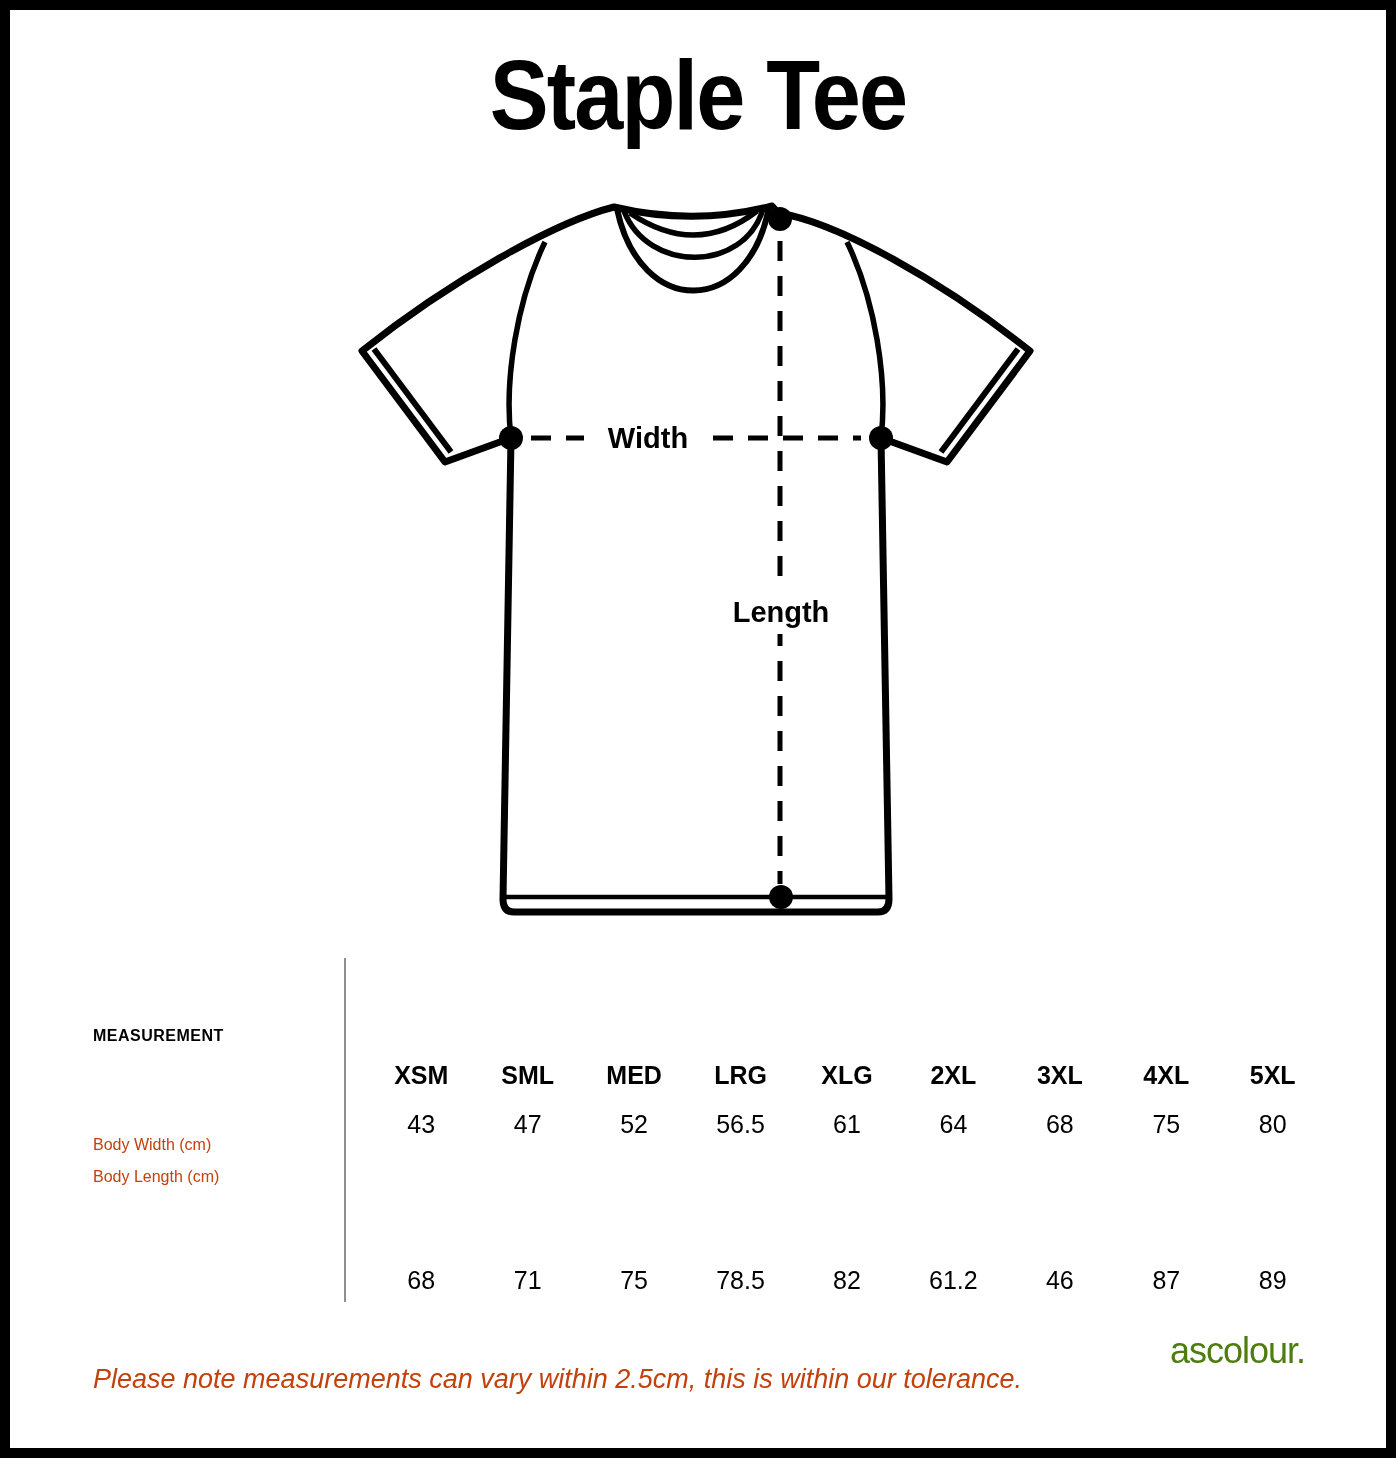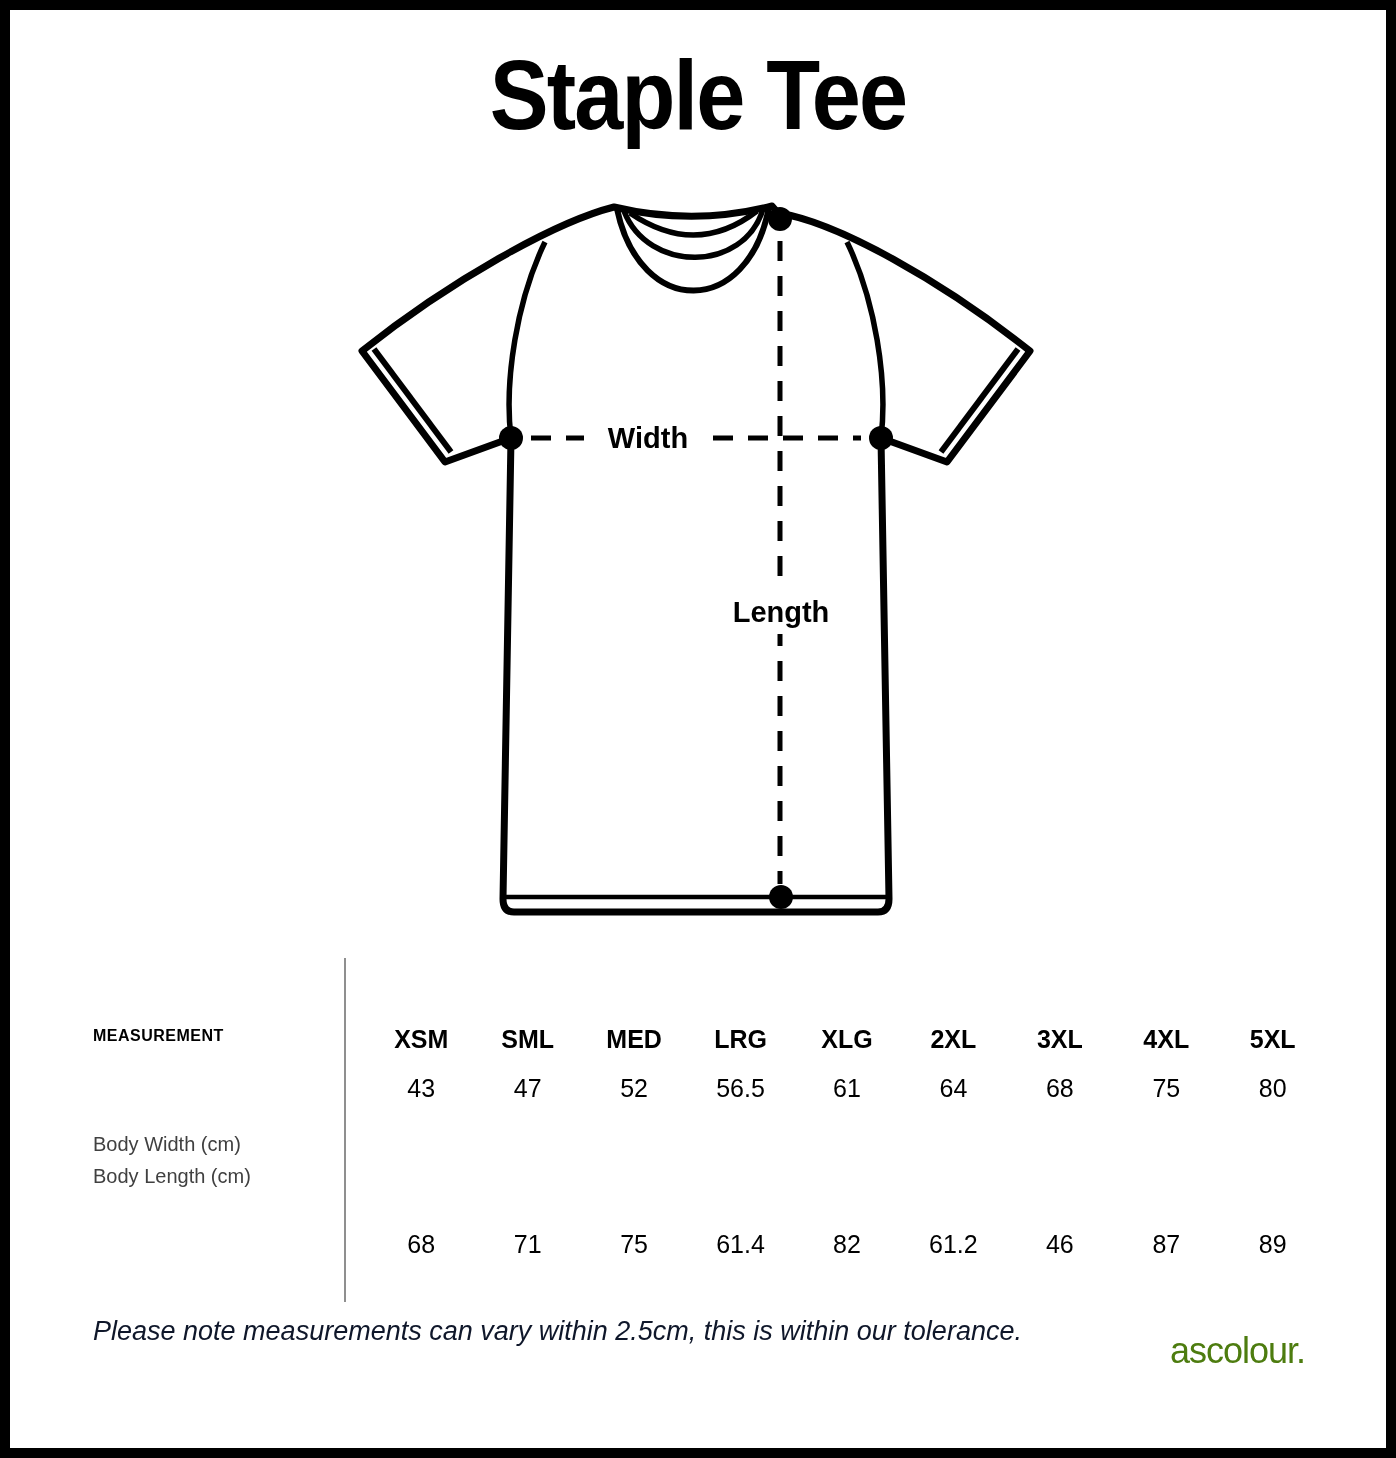--- a/index.html
+++ b/index.html
@@ -14,30 +14,30 @@
     transform:scaleX(0.9);transform-origin:50% 50%;white-space:nowrap;
   }
   svg.tee{position:absolute;left:330px;top:180px;width:740px;height:745px;}
   svg.tee text{font-family:"Liberation Sans", sans-serif;font-weight:bold;font-size:29px;fill:#000;}
 
   .measurement-header{
     position:absolute;left:93px;top:1027px;font-size:16px;font-weight:bold;letter-spacing:0.5px;
   }
   .divider{position:absolute;left:344px;top:958px;width:2px;height:344px;background:#8f8f8f;}
   .cols{position:absolute;left:368px;width:958px;display:flex;}
-  .cols span{flex:1;text-align:center;font-size:25px;line-height:25px;}
+  .cols span{flex:1;text-align:center;font-size:25px;line-height:25px;margin-top:36px;}
   .cols.header{top:1027px;}
   .cols.header span{font-weight:bold;}
   .cols.r1{top:1076px;}
   .cols.r2{top:1232px;}
-  .row-label{position:absolute;left:93px;font-size:20px;line-height:25px;color:#404040;}
+  .row-label{position:absolute;left:93px;font-size:16px;line-height:25px;color:#c2410c;}
   .row-label.r1{top:1132px;}
   .row-label.r2{top:1164px;}
   .note{
-    position:absolute;left:93px;top:1316px;font-size:27px;font-style:italic;color:#0f172a;
+    position:absolute;left:93px;top:1364px;font-size:27px;font-style:italic;color:#c2410c;
     white-space:nowrap;
   }
   .brand{
     position:absolute;right:91px;top:1330px;font-size:36px;letter-spacing:-1px;color:#4d7c0f;
   }
 </style>
 </head>
 <body>
 
 <div class="frame"></div>
@@ -114,21 +114,21 @@
   <span>68</span>
   <span>75</span>
   <span>80</span>
 </div>
 
 <div class="row-label r2">Body Length (cm)</div>
 <div class="cols r2">
   <span>68</span>
   <span>71</span>
   <span>75</span>
-  <span>61.4</span>
+  <span>78.5</span>
   <span>82</span>
   <span>61.2</span>
   <span>46</span>
   <span>87</span>
   <span>89</span>
 </div>
 
 <div class="note">Please note measurements can vary within 2.5cm, this is within our tolerance.</div>
 <div class="brand">ascolour.</div>
 

